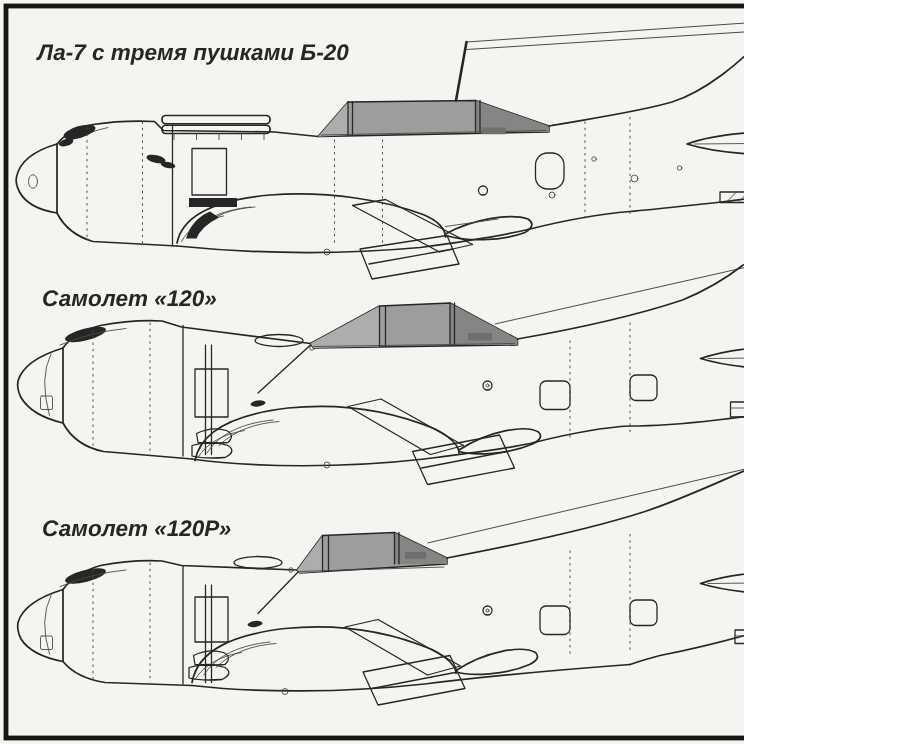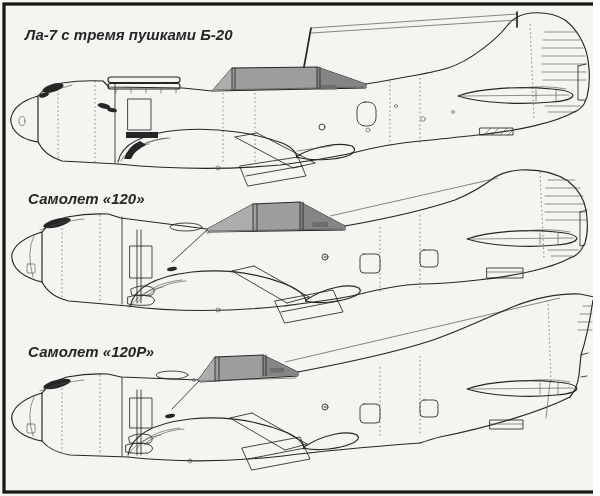--- a/index.html
+++ b/index.html
@@ -1,20 +1,20 @@
 <!DOCTYPE html>
 <html style="--paper: #f5f4f0; --ink: #262626; --soft: #4a4a4a; --frame: #151515; --canopy: #9d9d9d; --canopy_light: #adadad; --canopy_dark: #858585; --canopy_vent: #6e6e6e;"><head>
 <meta charset="utf-8">
 <style>
   :root{
     --paper:#f5f4f0; --ink:#262626; --soft:#4a4a4a; --frame:#151515;
     --canopy:#9d9d9d; --canopy_light:#adadad; --canopy_dark:#858585; --canopy_vent:#6e6e6e;
   }
   html,body{margin:0;padding:0;background:#fff;}
-  .stage{width:593px;height:496px;background:var(--paper);position:relative;overflow:hidden;}
+  .stage{width:496px;height:496px;background:var(--paper);position:relative;overflow:hidden;}
   svg{display:block;}
   .ln{fill:none;stroke:var(--ink);stroke-width:1.15;stroke-linecap:round;stroke-linejoin:round}
   .ln2{fill:none;stroke:var(--ink);stroke-width:1.7;stroke-linecap:round}
   .mid{fill:none;stroke:var(--ink);stroke-width:.85;stroke-linecap:round;stroke-linejoin:round}
   .thin{fill:none;stroke:var(--soft);stroke-width:.6;stroke-linecap:round}
   .dot{fill:none;stroke:var(--soft);stroke-width:.65;stroke-dasharray:1.6 2.6}
   .wire{fill:none;stroke:var(--ink);stroke-width:.55}
   .dark{fill:var(--ink);stroke:none}
   .cano{fill:var(--canopy);stroke:var(--ink);stroke-width:1;stroke-linejoin:round}
   .canoL{fill:var(--canopy_light);stroke:none}

